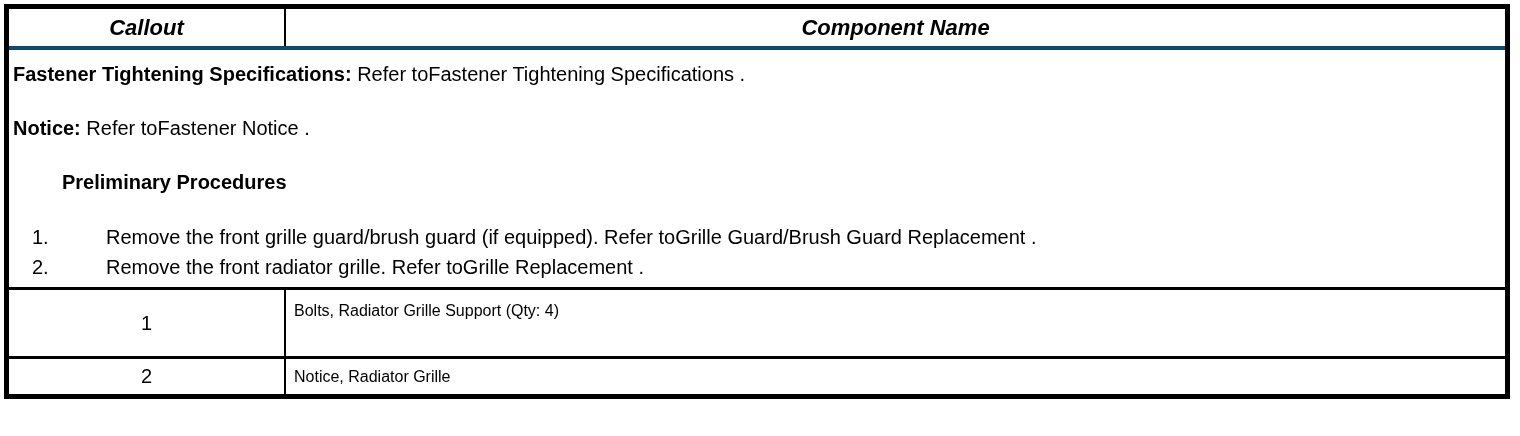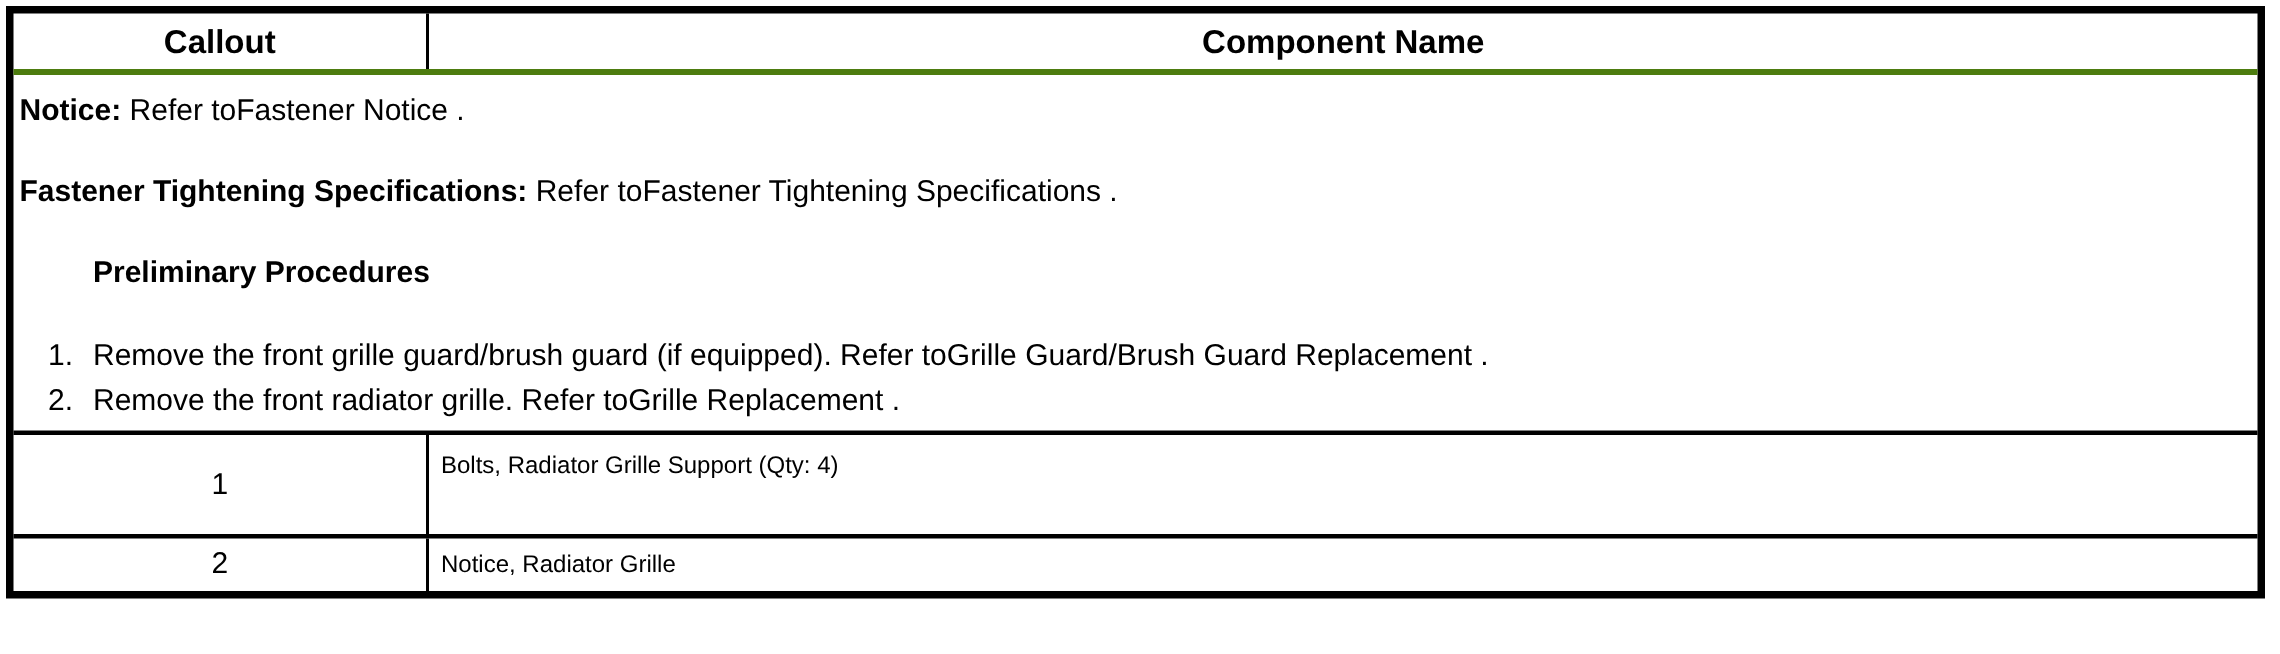--- a/index.html
+++ b/index.html
@@ -25,22 +25,23 @@
     width: 1506px;
     border: 5px solid #000000;
     background: #ffffff;
     box-sizing: border-box;
   }
   .tr {
     display: flex;
     align-items: stretch;
   }
   .header-row {
-    border-bottom: 4px solid #4d7c0f;
+    border-bottom: 4px solid #0c4a6e;
     height: 37px;
+    font-style: italic;
   }
   .cell-callout {
     width: 277px;
     flex: 0 0 277px;
     border-right: 2px solid #000000;
     display: flex;
     align-items: center;
     justify-content: center;
     box-sizing: border-box;
   }
@@ -85,20 +86,21 @@
   .step {
     display: flex;
     line-height: 30px;
   }
   .step-num {
     flex: 0 0 30px;
     margin-left: 19px;
   }
   .step-text {
     flex: 1 1 auto;
+    margin-left: 44px;
   }
   .data-row-1 {
     border-bottom: 3px solid #000000;
   }
   .callout-num {
     font-size: 20px;
   }
   .component-body {
     display: block;
     padding: 8px 8px;
@@ -120,23 +122,23 @@
 
 <div class="page">
   <div class="doc-table">
 
     <div class="tr header-row">
       <div class="cell-callout th">Callout</div>
       <div class="cell-component th">Component Name</div>
     </div>
 
     <div class="notes-cell">
+      <p class="note-para"><span class="note-label">Fastener Tightening Specifications:</span><span> Refer toFastener Tightening Specifications .</span></p>
+
       <p class="note-para"><span class="note-label">Notice:</span><span> Refer toFastener Notice .</span></p>
-
-      <p class="note-para"><span class="note-label">Fastener Tightening Specifications:</span><span> Refer toFastener Tightening Specifications .</span></p>
 
       <p class="prelim-heading">Preliminary Procedures</p>
 
       <ul class="steps">
         <li class="step">
           <span class="step-num">1.</span>
           <span class="step-text">Remove the front grille guard/brush guard (if equipped). Refer toGrille Guard/Brush Guard Replacement .</span>
         </li>
         <li class="step">
           <span class="step-num">2.</span>

